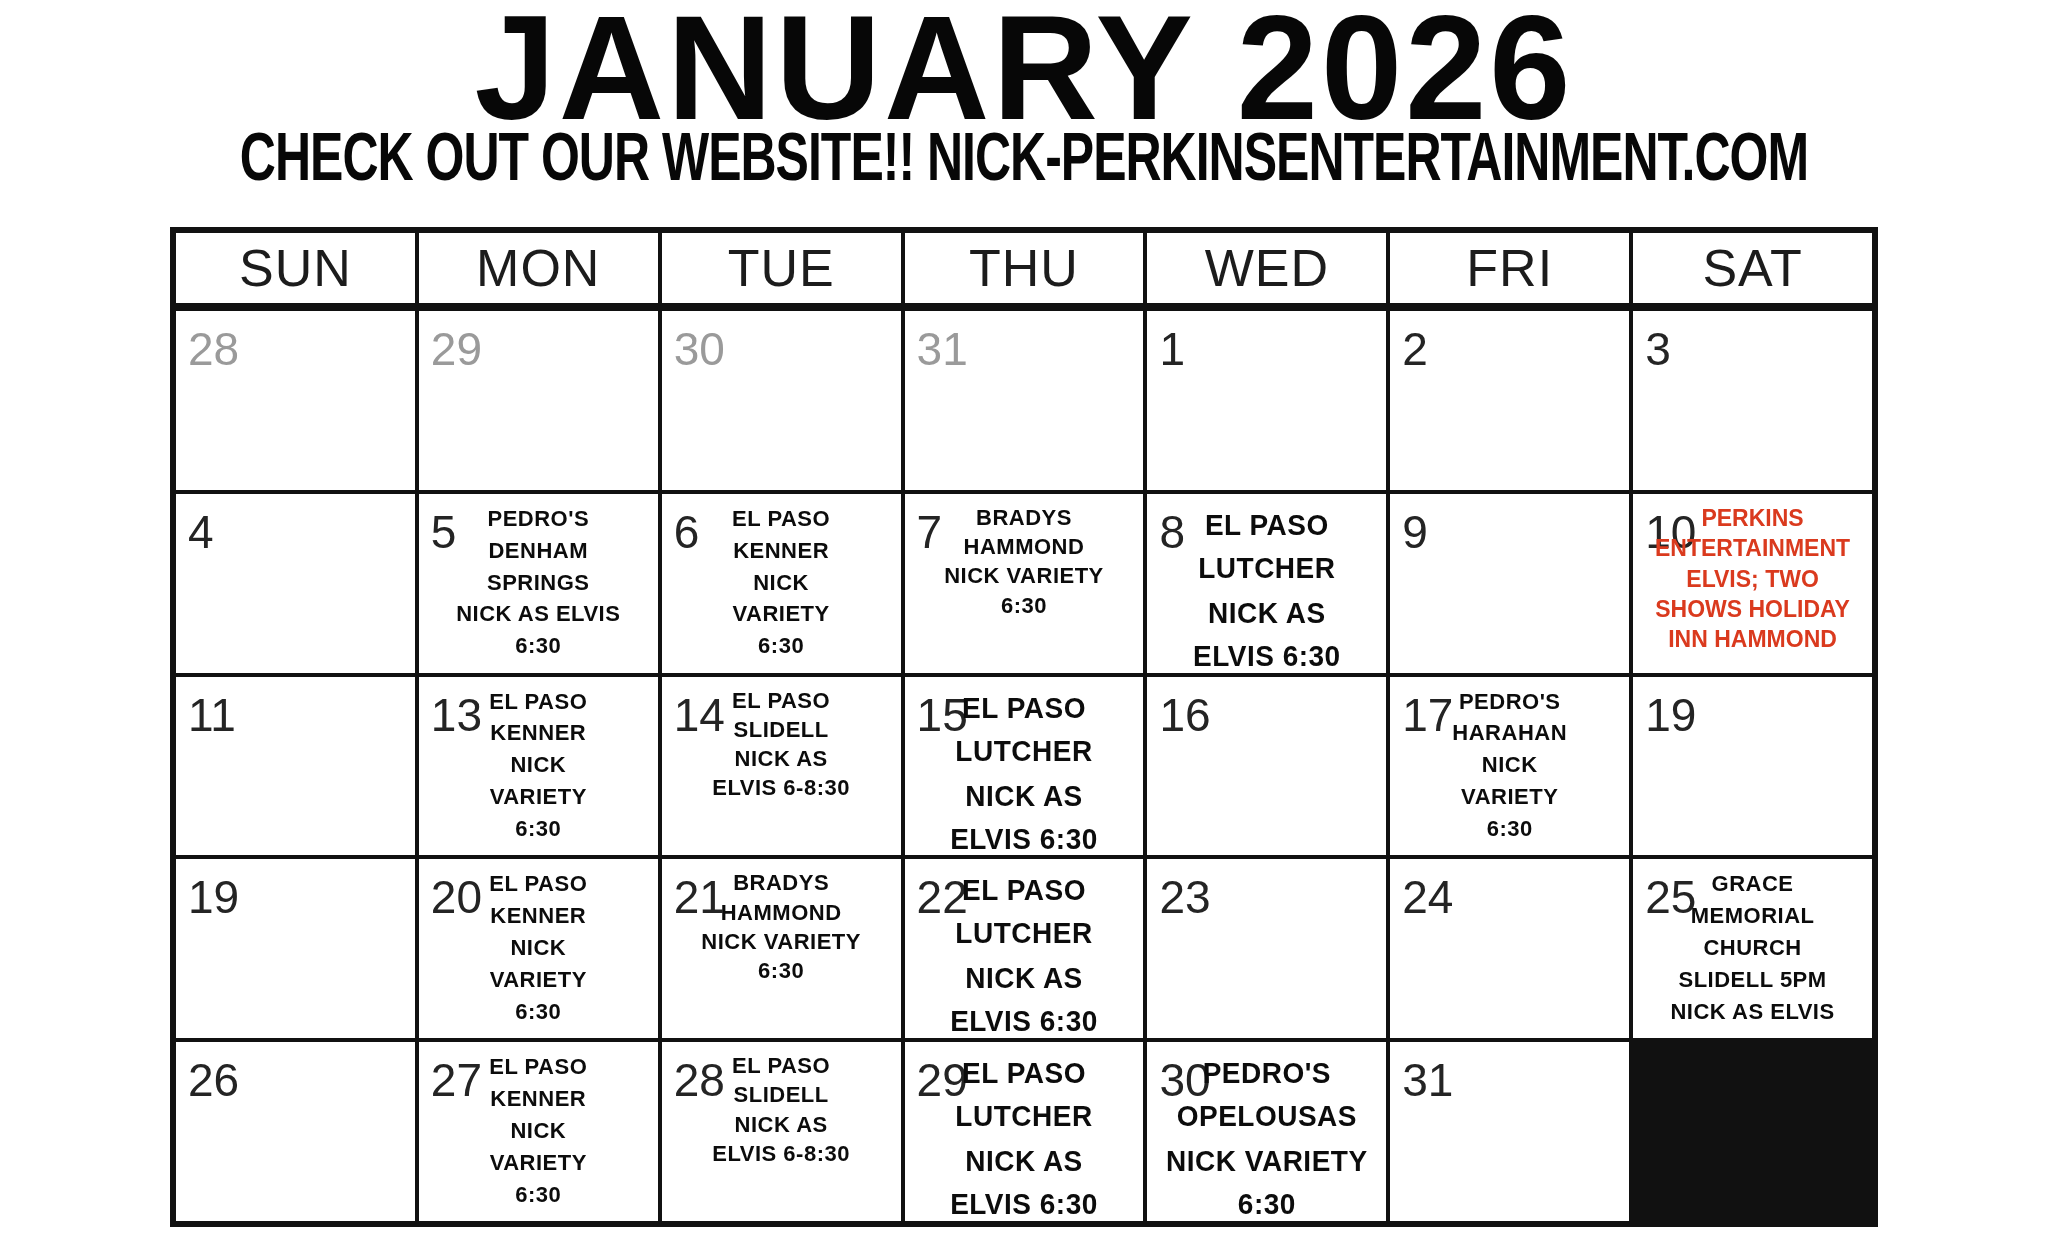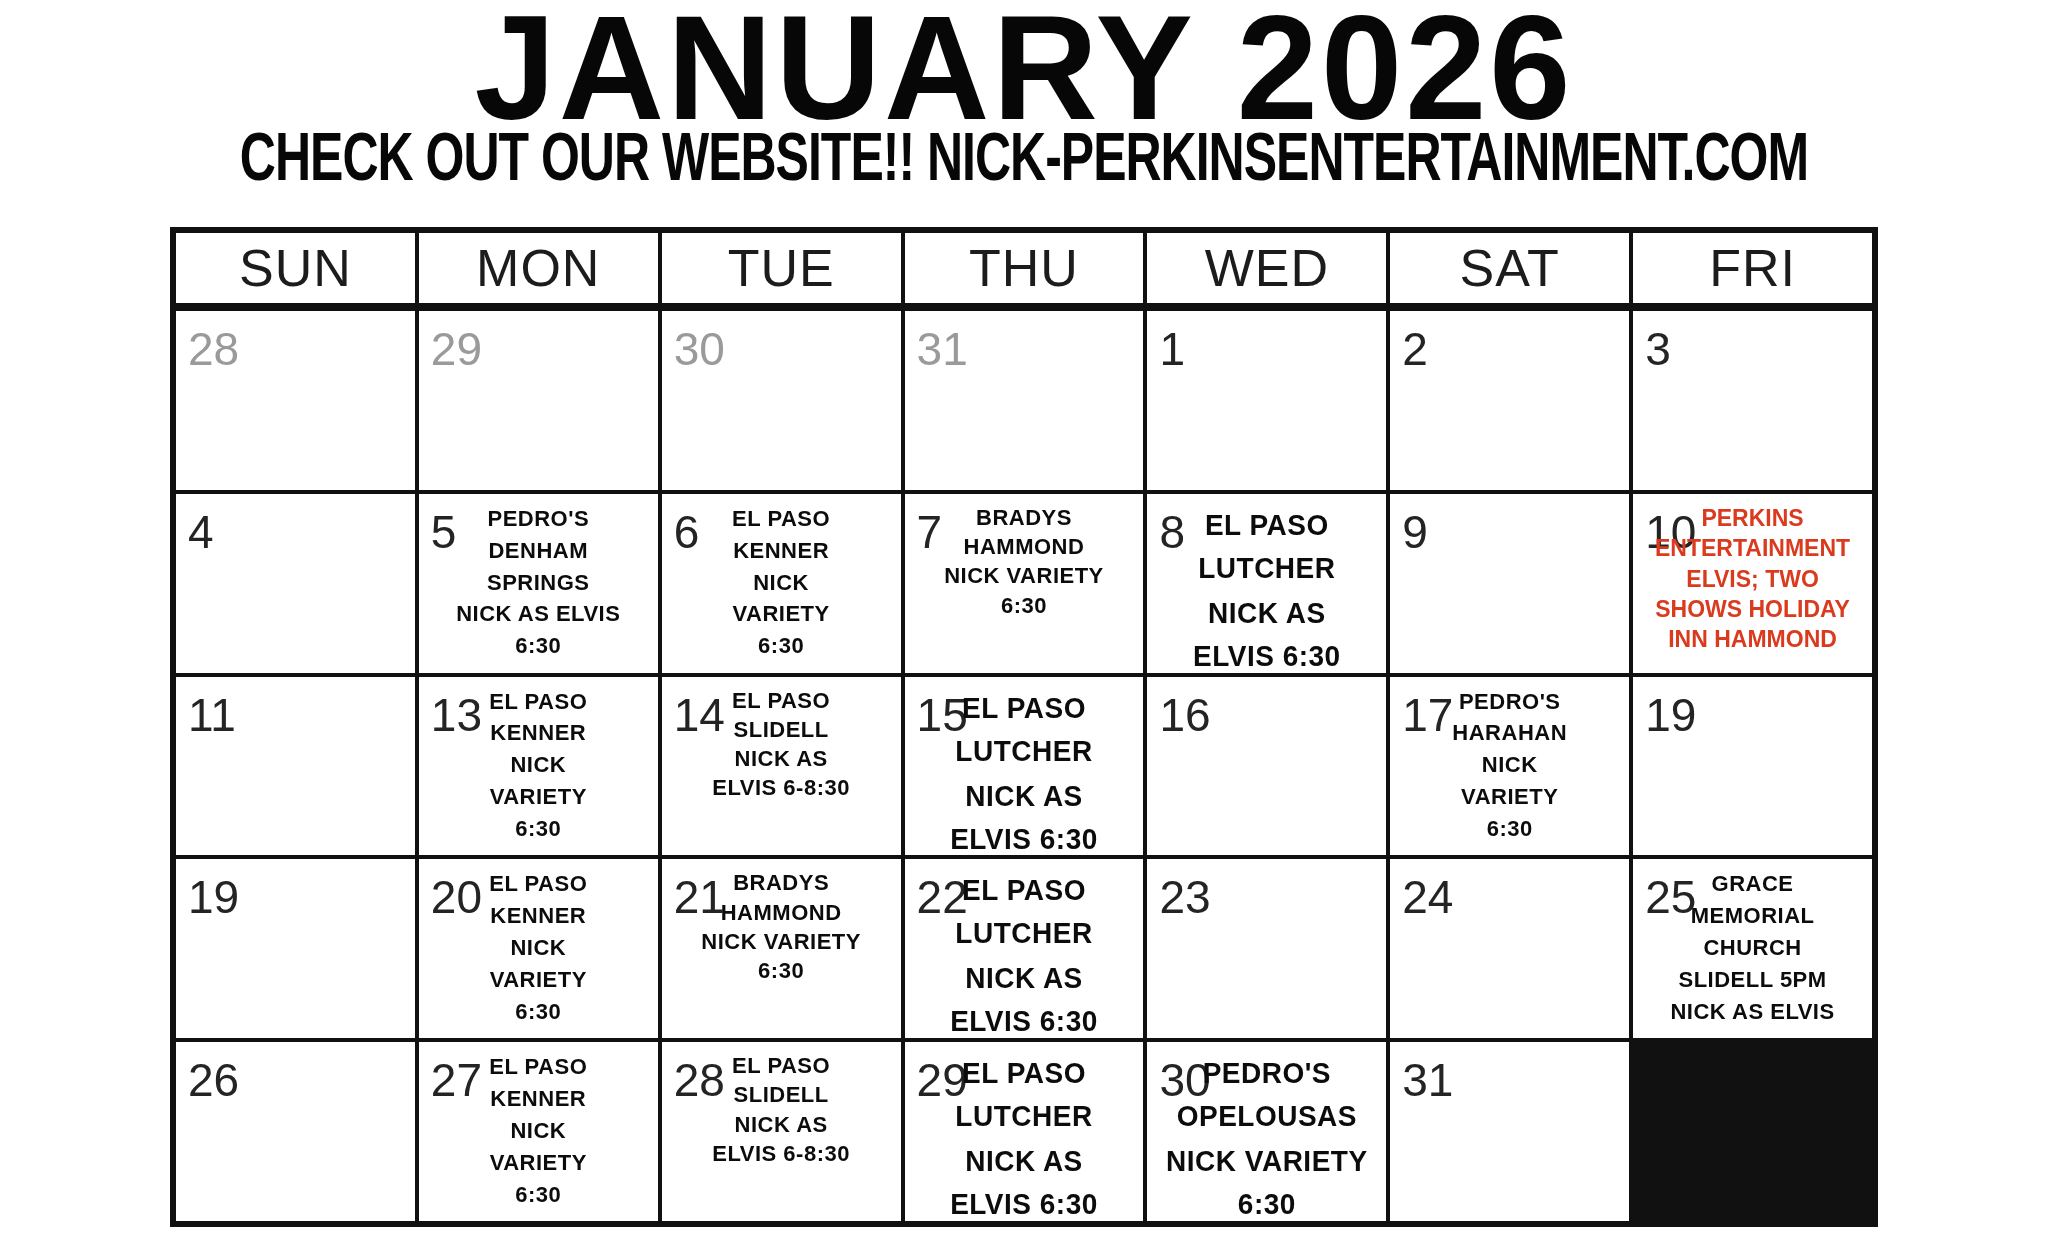--- a/index.html
+++ b/index.html
@@ -109,22 +109,22 @@
 
 <div class="page">
   <div class="title">JANUARY 2026</div>
   <div class="subtitle">CHECK OUT OUR WEBSITE!! NICK-PERKINSENTERTAINMENT.COM</div>
   <div class="calendar">
       <div class="hcell">SUN</div>
       <div class="hcell">MON</div>
       <div class="hcell">TUE</div>
       <div class="hcell">THU</div>
       <div class="hcell">WED</div>
+      <div class="hcell">FRI</div>
       <div class="hcell">SAT</div>
-      <div class="hcell">FRI</div>
       <div class="cell">
         <span class="daynum muted">28</span>
       </div>
       <div class="cell">
         <span class="daynum muted">29</span>
       </div>
       <div class="cell">
         <span class="daynum muted">30</span>
       </div>
       <div class="cell">

